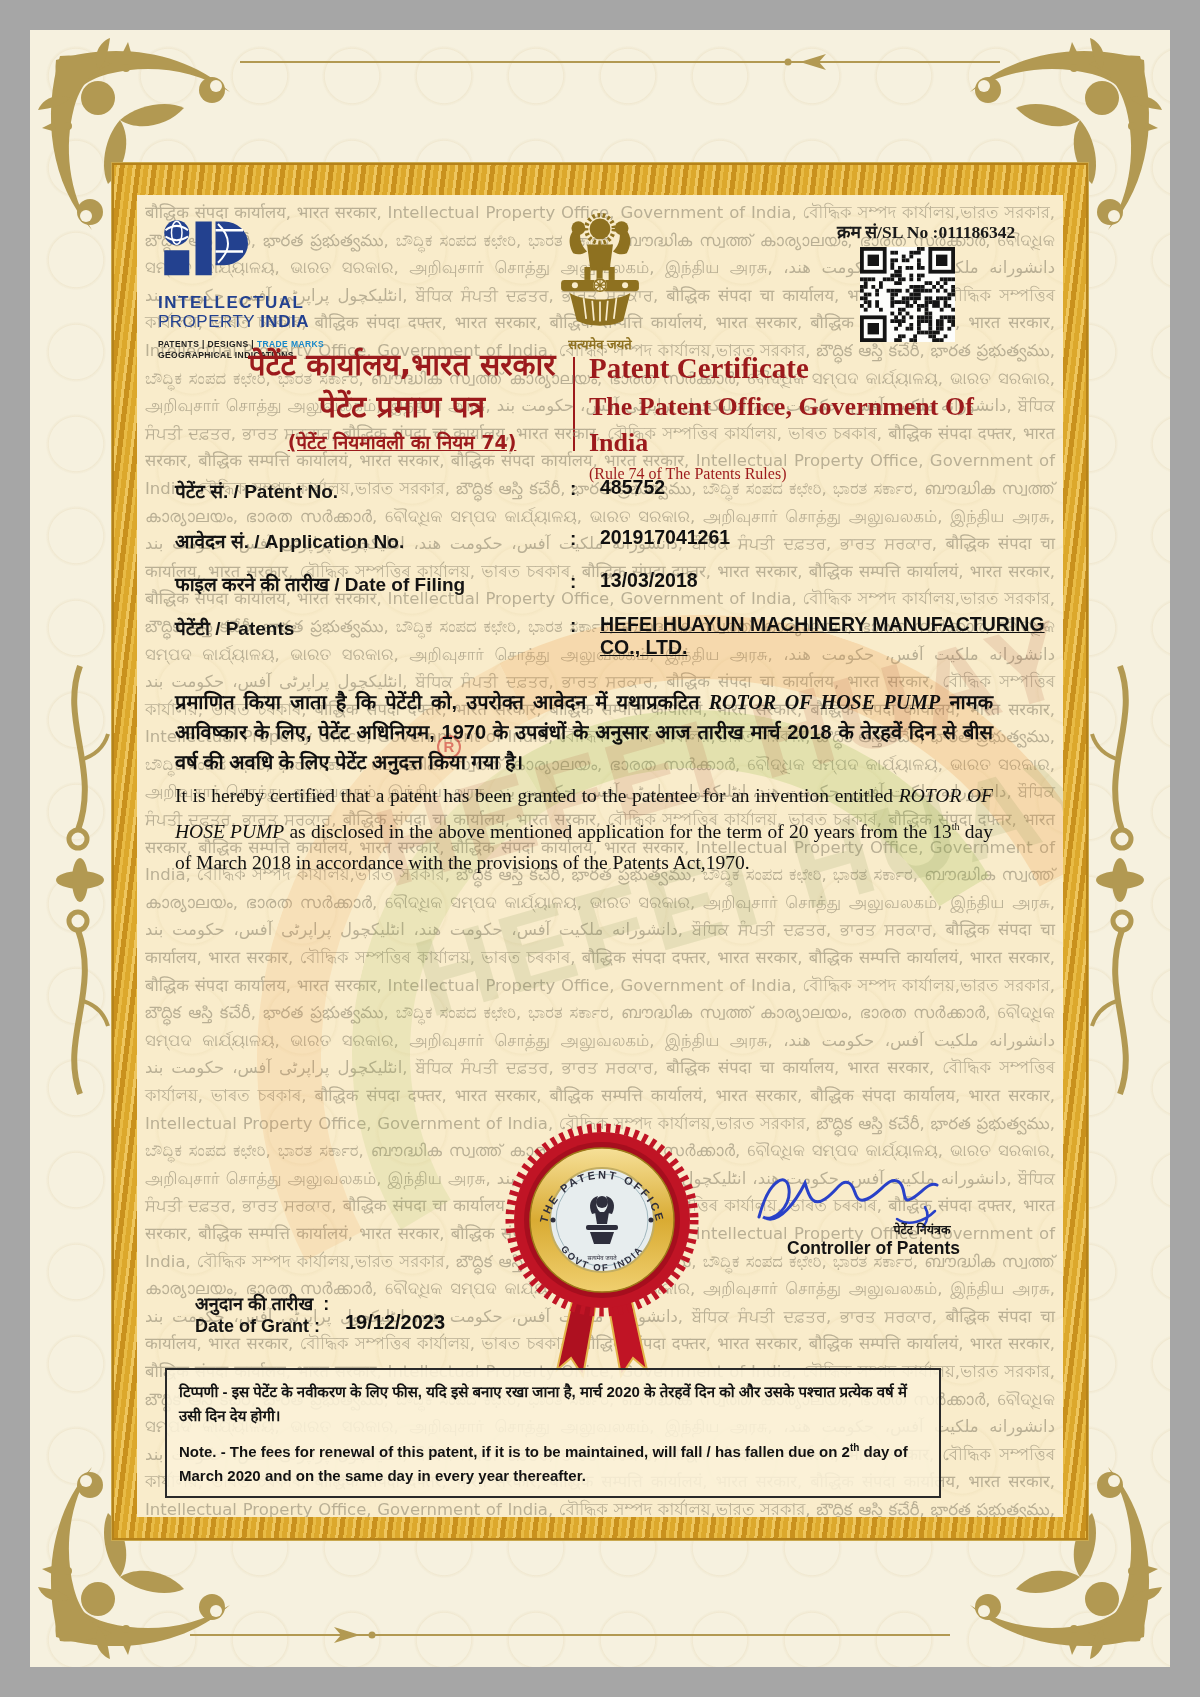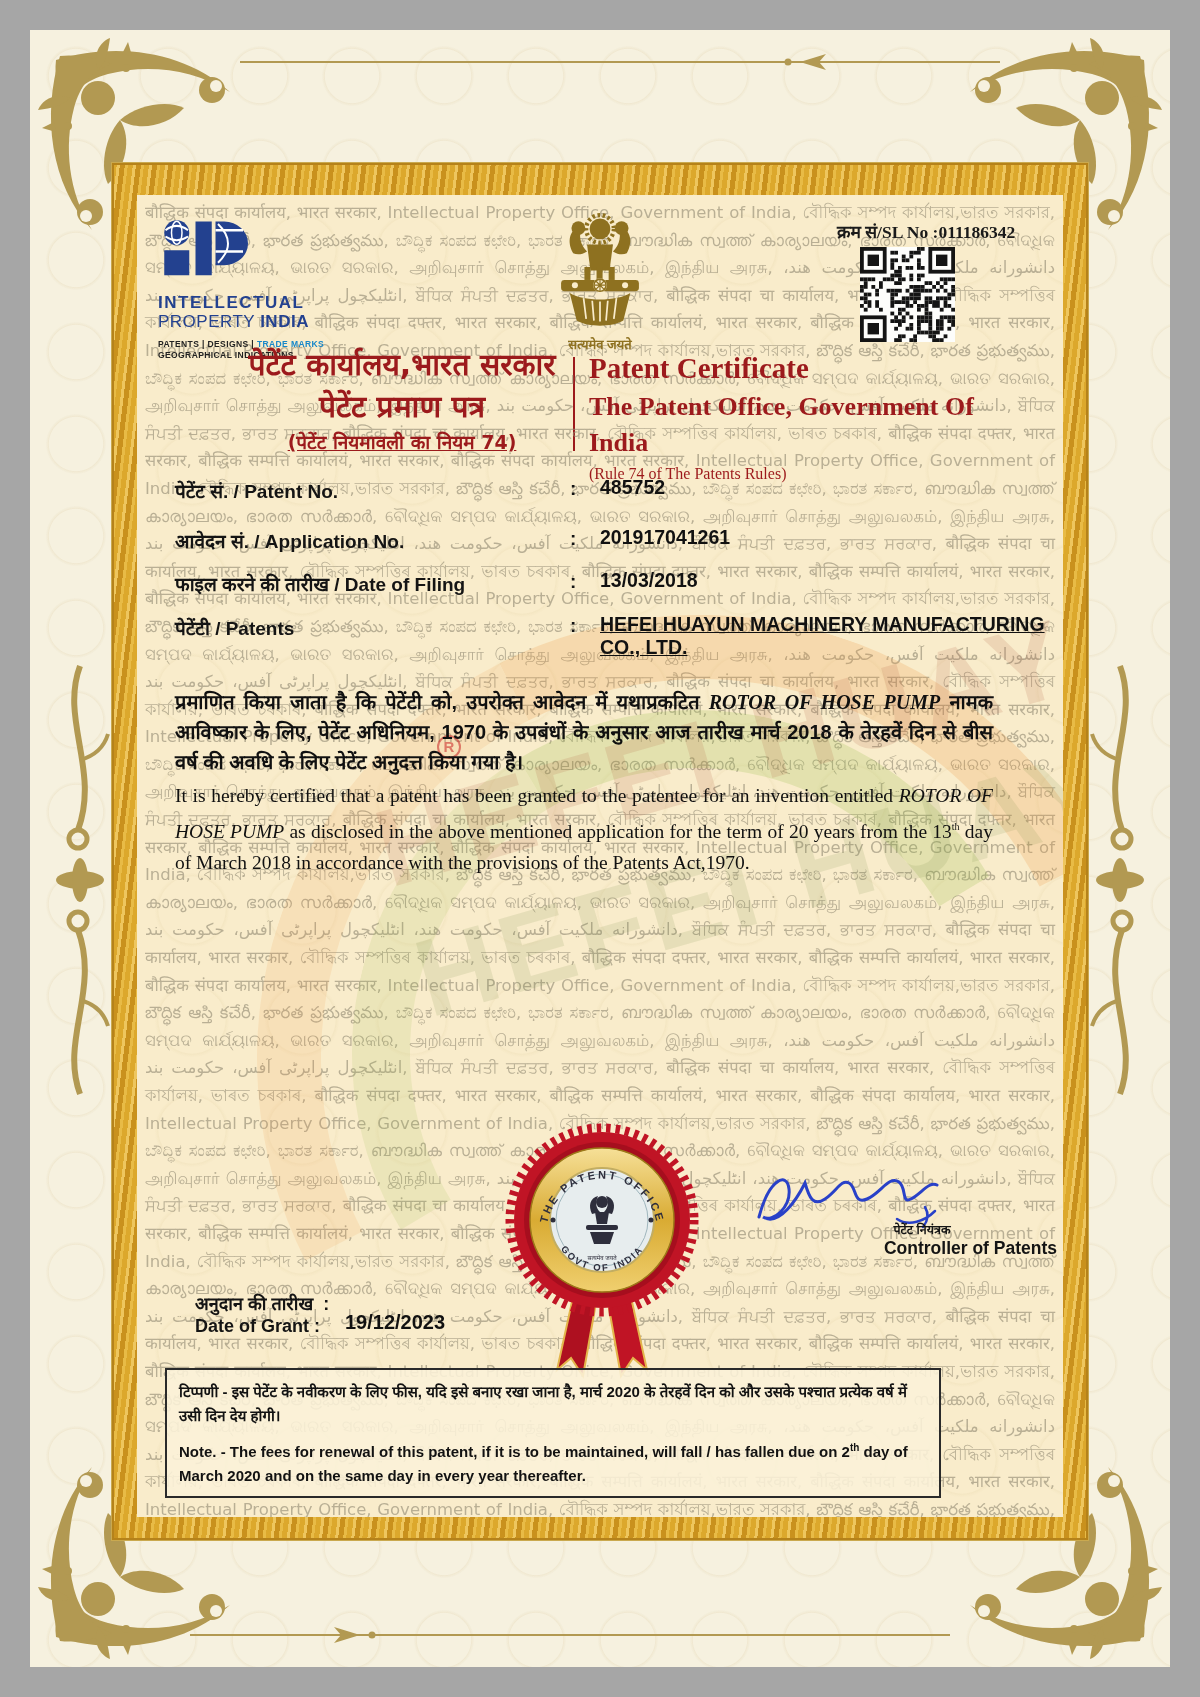--- a/index.html
+++ b/index.html
@@ -45,21 +45,21 @@
   .divider{width:2px;background:#9c1a1c;}
   .fld-label{font-size:19px;font-weight:bold;color:#141414;}
   .fld-colon{font-size:19px;font-weight:bold;color:#141414;}
   .fld-value{font-size:19.5px;font-weight:bold;color:#111;}
   .para-hi{font-size:20px;line-height:30px;color:#101010;font-weight:bold;text-align:justify;}
   .para-hi i{font-family:"Liberation Serif","DejaVu Serif",serif;font-weight:bold;}
   .para-en{font-size:19.5px;line-height:31px;color:#101010;text-align:justify;
      font-family:"Liberation Serif","DejaVu Serif",serif;}
   .grant-label{font-size:18px;font-weight:bold;color:#141414;line-height:22px;}
   .grant-value{font-size:20px;font-weight:bold;color:#111;margin-top:8px;}
-  .controller{font-size:17.5px;font-weight:bold;color:#141414;text-align:right;}
+  .controller{font-size:17.5px;font-weight:bold;color:#141414;text-align:left;}
   .controller-hi{font-size:12.5px;font-weight:bold;color:#141414;text-align:center;}
   .notebox{border:2px solid #2a2a2a;background:rgba(250,241,216,0.88);box-sizing:border-box;
      padding:10px 12px 8px 12px;}
   .note-hi{font-size:15px;font-weight:bold;color:#121212;line-height:24px;}
   .note-en{font-size:15px;font-weight:bold;color:#121212;line-height:24px;margin-top:8px;
      font-family:"Liberation Sans",sans-serif;}
   sup{font-size:10px;}
 </style>
 </head>
 <body>

